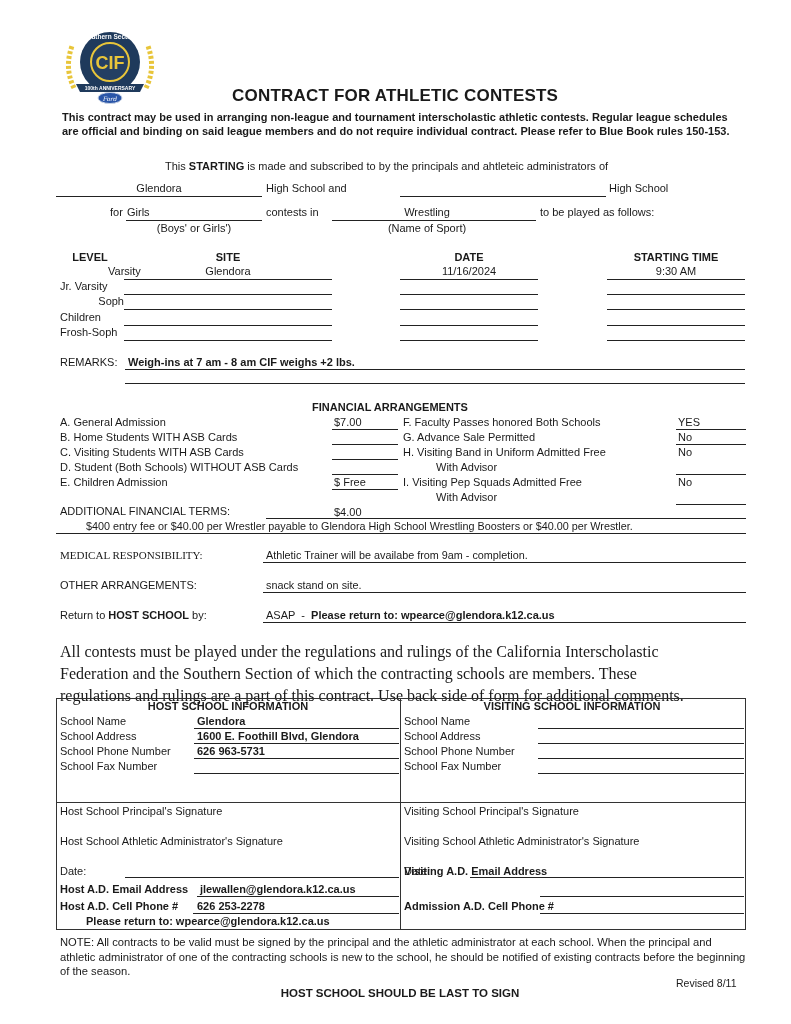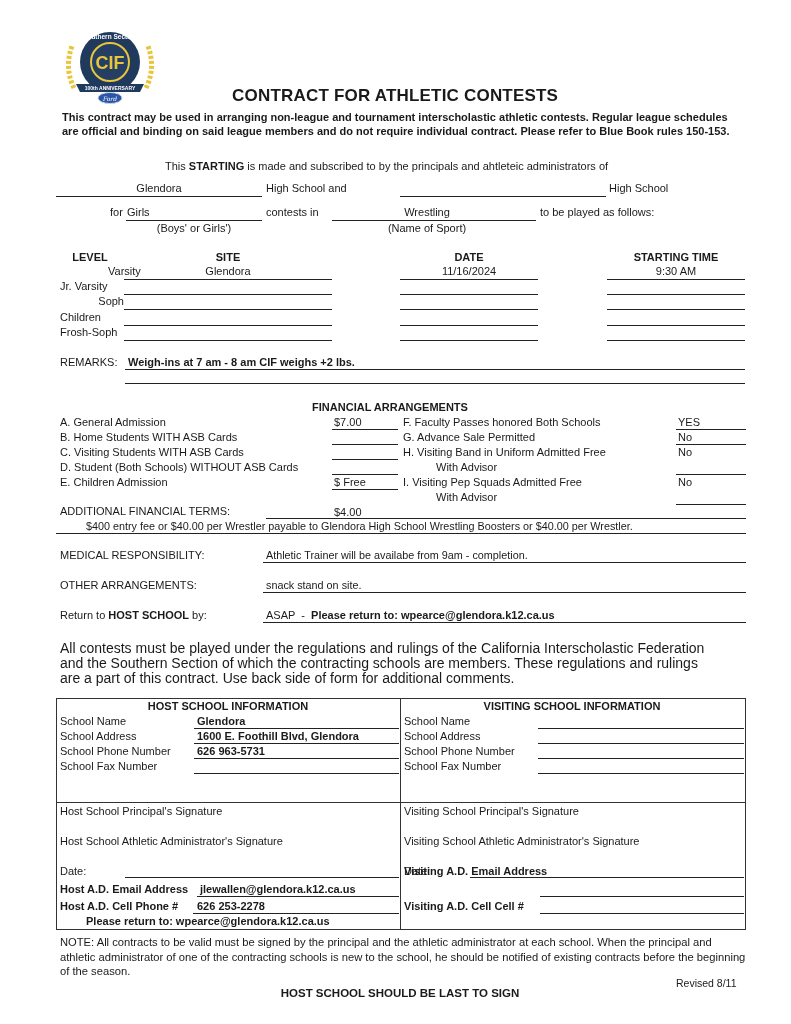--- a/index.html
+++ b/index.html
@@ -137,33 +137,33 @@
     <div class="lbl" style="left: 436px; top: 491px;">With Advisor</div>
     <div class="lbl" style="left: 678px; top: 476px; width: 66px;">No</div>
     <div class="line" style="left: 676px; top: 504px; width: 70px;"></div>
   </div>
 
 <div class="lbl" style="left:60px; top:505px;">ADDITIONAL FINANCIAL TERMS:</div>
 <div class="line" style="left:266px; top:518px; width:480px;"></div>
 <div class="lbl" style="left:86px; top:520px; font-size:10.8px;">$400 entry fee or $40.00 per Wrestler payable to Glendora High School Wrestling Boosters or $40.00 per Wrestler.</div>
 <div class="line" style="left:56px; top:533px; width:690px;"></div>
 
-<div class="lbl" style="left:60px; top:549px;">MEDICAL RESPONSIBILITY:</div>
+<div class="lbl" style="left:60px; top:549px;font-family:Liberation Serif, serif;">MEDICAL RESPONSIBILITY:</div>
 <div class="line" style="left:263px; top:562px; width:483px;"></div>
 <div class="lbl" style="left:266px; top:549px; font-size:10.8px;">Athletic Trainer will be availabe from 9am - completion.</div>
 
 <div class="lbl" style="left:60px; top:579px;">OTHER ARRANGEMENTS:</div>
 <div class="line" style="left:263px; top:592px; width:483px;"></div>
 <div class="lbl" style="left:266px; top:579px; font-size:10.8px;">snack stand on site.</div>
 
 <div class="lbl" style="left:60px; top:609px;"><span>Return to </span><span class="b">HOST SCHOOL</span><span> by:</span></div>
 <div class="line" style="left:263px; top:622px; width:483px;"></div>
 <div class="lbl" style="left:266px; top:609px;"><span style="white-space:pre;">ASAP  -  </span><span class="b">Please return to:  wpearce@glendora.k12.ca.us</span></div>
 
-<div class="abs" style="left:60px; top:641px; width:650px; font-size:14px; line-height:15px;">All contests must be played under the regulations and rulings of the California Interscholastic Federation and the Southern Section of which the contracting schools are members.  These regulations and rulings are a part of this contract.  Use back side of form for additional comments.</div>
+<div class="abs" style="left:60px; top:641px; width:650px; font-size:16px; line-height:22px;font-family:Liberation Serif, serif;">All contests must be played under the regulations and rulings of the California Interscholastic Federation and the Southern Section of which the contracting schools are members.  These regulations and rulings are a part of this contract.  Use back side of form for additional comments.</div>
 
 <div class="box" style="left:56px; top:698px; width:688px; height:230px;"></div>
 <div class="vline" style="left:400px; top:698px; height:232px;"></div>
 <div class="hline" style="left:56px; top:802px; width:690px;"></div>
 
 <div class="fill b" style="left:58px; top:700px; width:340px;">HOST SCHOOL INFORMATION</div>
 <div class="fill b" style="left:402px; top:700px; width:340px;">VISITING SCHOOL INFORMATION</div>
 <div id="host-fields">
     <div class="lbl" style="left: 60px; top: 715px;">School Name</div>
     <div class="lbl b" style="left: 197px; top: 715px;">Glendora</div>
@@ -204,18 +204,18 @@
 <div class="line" style="left:193px; top:913px; width:206px;"></div>
 <div class="lbl b" style="left:197px; top:900px;">626 253-2278</div>
 <div class="lbl b" style="left:86px; top:915px;">Please return to:  wpearce@glendora.k12.ca.us</div>
 
 <div class="lbl" style="left:404px; top:805px;">Visiting School Principal's Signature</div>
 <div class="lbl" style="left:404px; top:835px;">Visiting School Athletic Administrator's Signature</div>
 <div class="lbl" style="left:404px; top:865px;">Date:</div>
 <div class="line" style="left:470px; top:877px; width:274px;"></div>
 <div class="lbl b" style="left:404px; top:837px;margin-top:28px;">Visiting A.D. Email Address</div>
 <div class="line" style="left:540px; top:896px; width:204px;"></div>
-<div class="lbl b" style="left:404px; top:900px;">Visiting A.D. Cell Cell #</div>
+<div class="lbl b" style="left:404px; top:900px;">Admission A.D. Cell Phone #</div>
 <div class="line" style="left:540px; top:913px; width:204px;"></div>
 
 <div class="abs" style="left:60px; top:935px; width:690px; font-size:11.2px; line-height:14.5px;">NOTE:  All contracts to be valid must be signed by the principal and the athletic administrator at each school.  When the principal and athletic administrator of one of the contracting schools is new to the school, he should be notified of existing contracts before the beginning of the season.</div>
 <div class="lbl" style="left:676px; top:977px; font-size:10.5px;text-align:right;">Revised 8/11</div>
 <div class="fill b" style="left:200px; top:987px; width:400px; font-size:11.5px;">HOST SCHOOL SHOULD BE LAST TO SIGN</div>
 
 </body></html>

